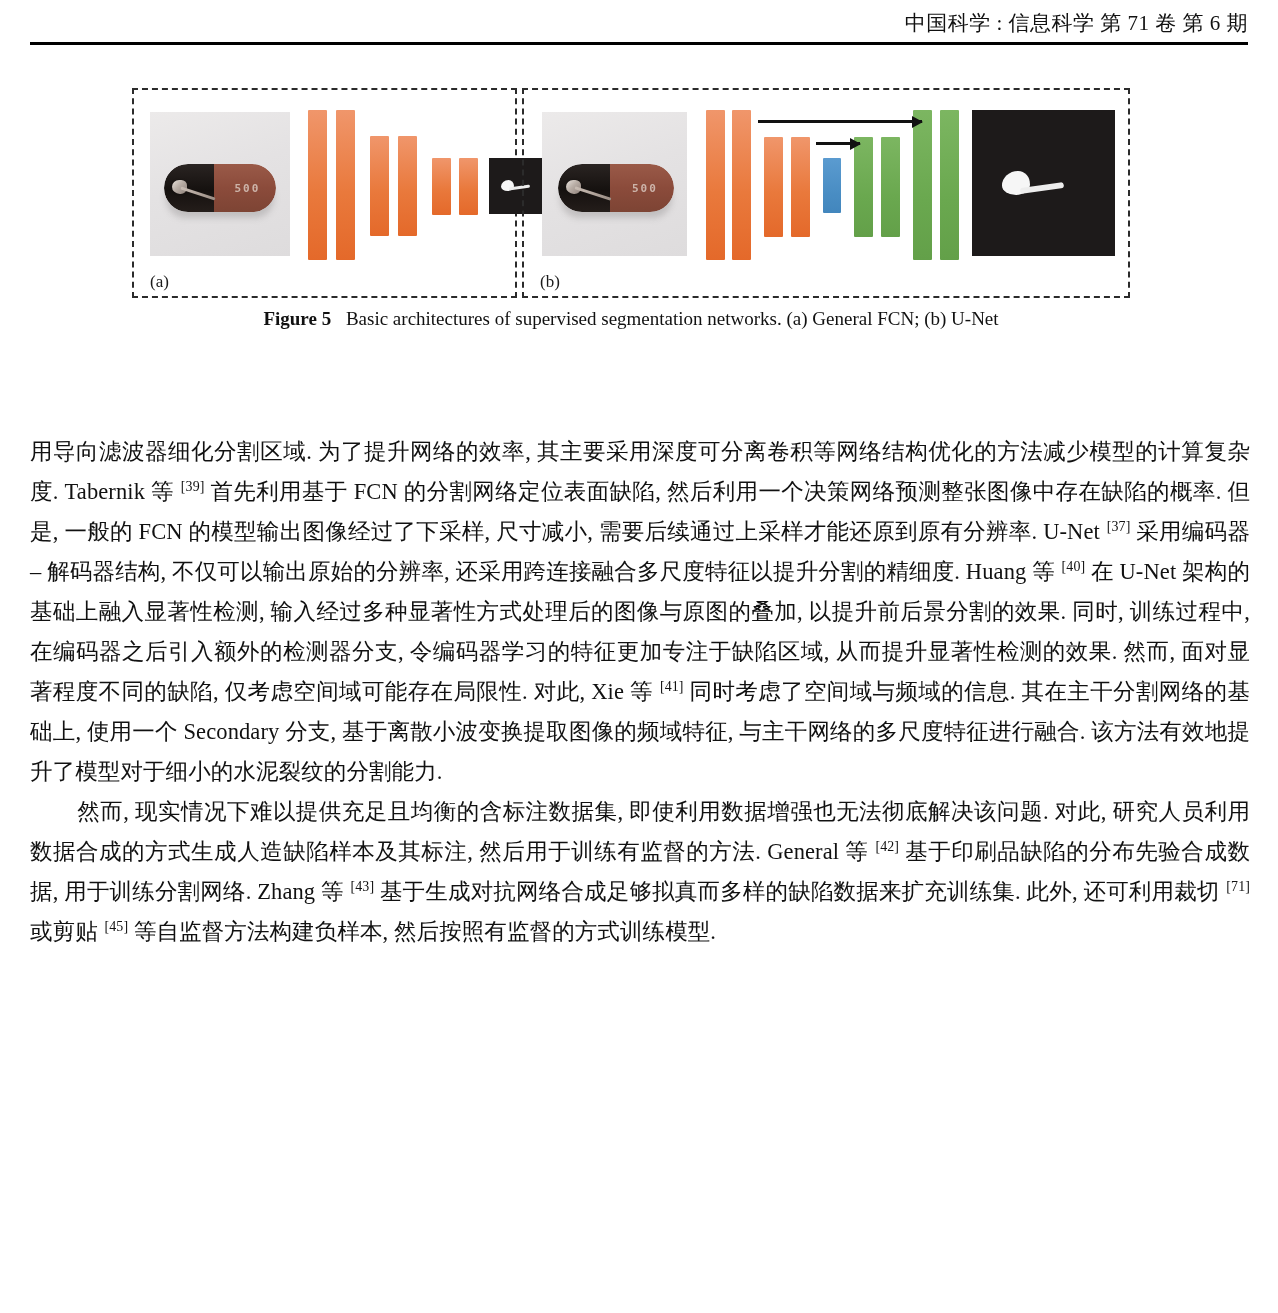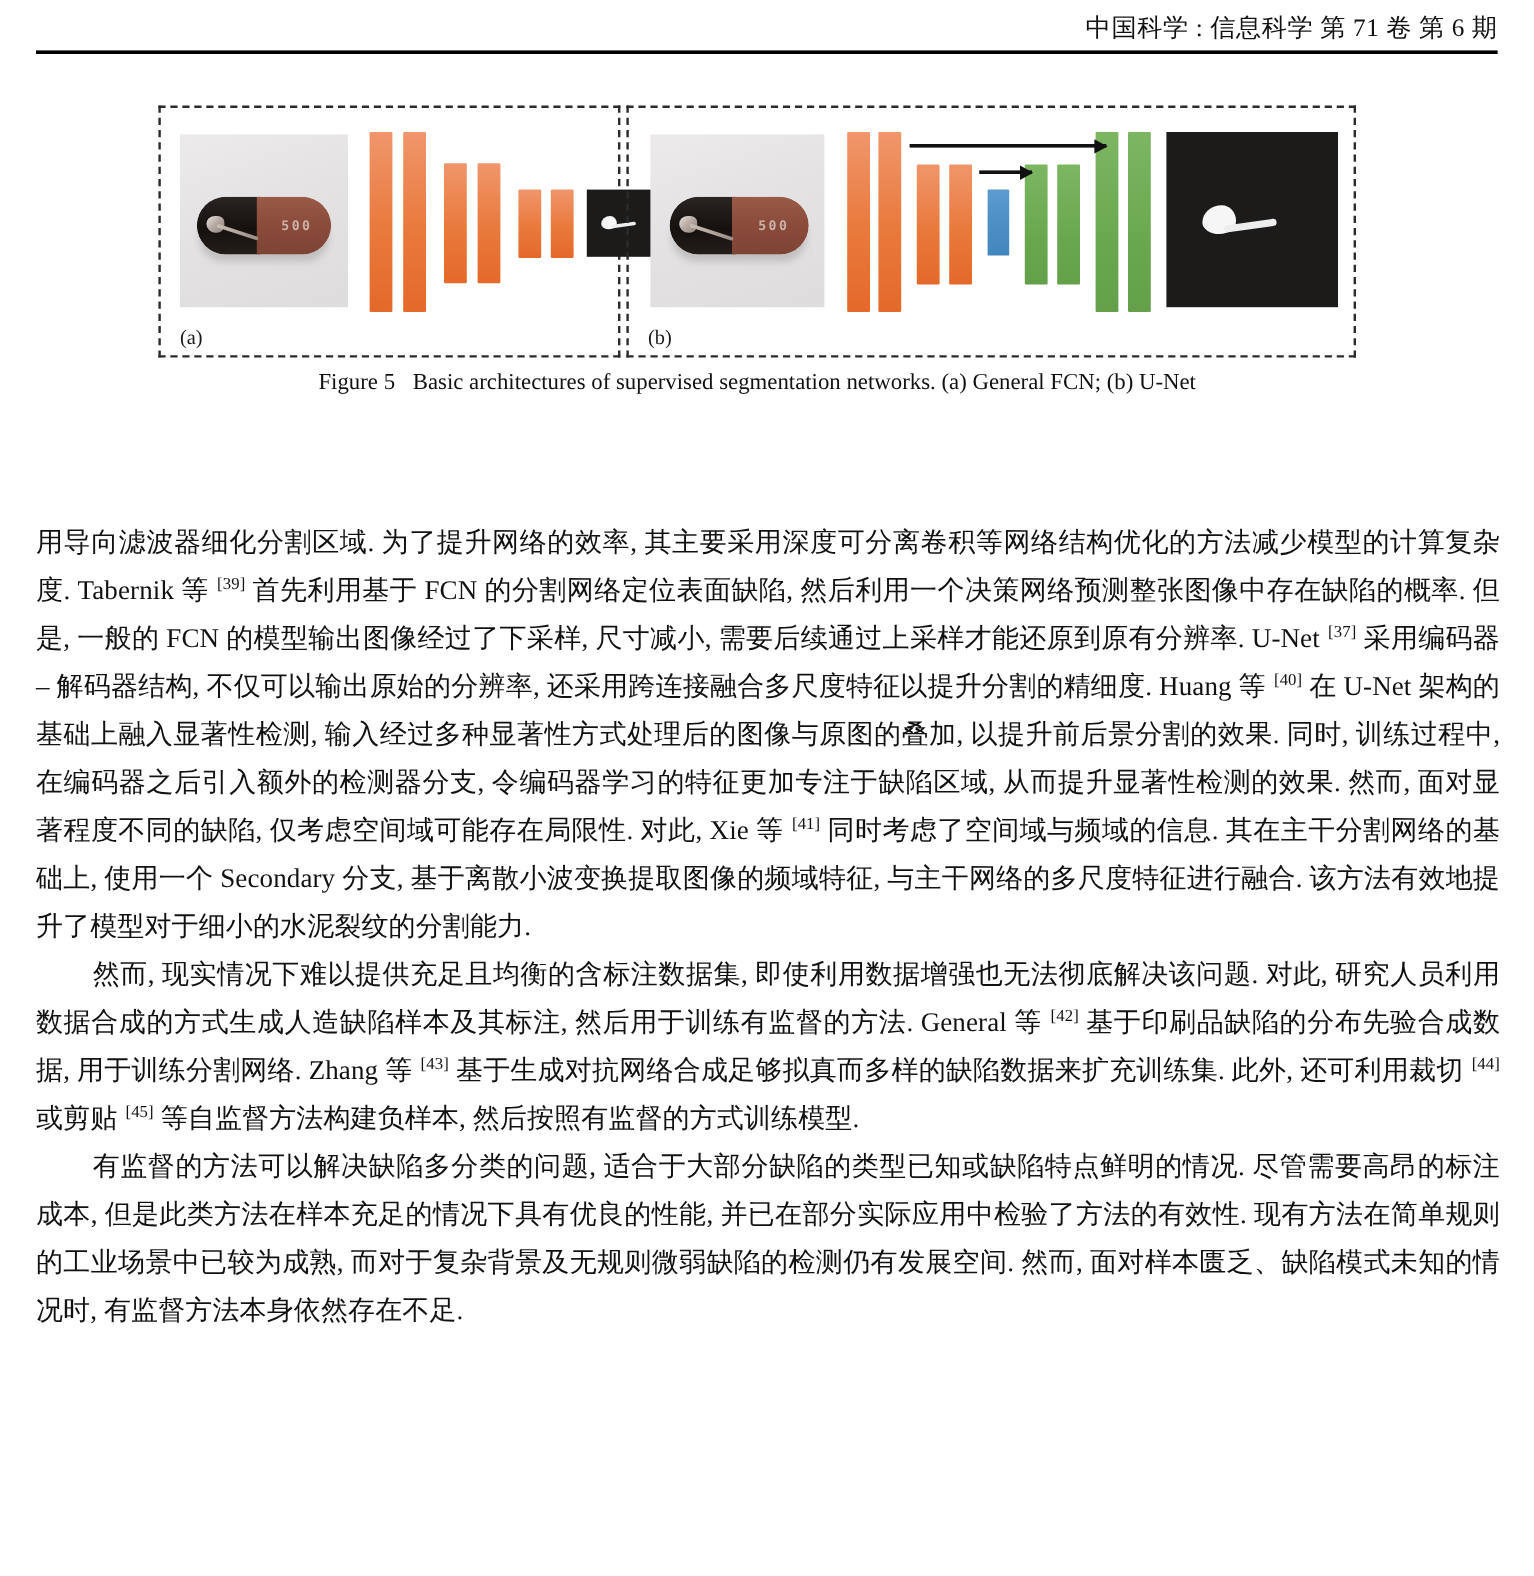--- a/index.html
+++ b/index.html
@@ -184,21 +184,21 @@
     font-family: "Liberation Serif", serif;
   }
   .caption-en {
     margin-top: 8px;
     text-align: center;
     font-size: 19px;
     color: #111;
     line-height: 1.35;
     font-family: "Liberation Serif", serif;
   }
-  .caption-en .cap-lead { font-weight: normal; }
+  .caption-en .cap-lead { font-weight: bold; }
 
   
   .body-text {
     position: absolute;
     top: 432px;
     left: 30px;
     width: 1220px;
   }
   .para {
     font-size: 22.5px;
@@ -305,18 +305,17 @@
   </div>
 </div>
 
 <div class="body-text">
 
   <p class="para">
     <span>用导向滤波器细化分割区域. 为了提升网络的效率, 其主要采用深度可分离卷积等网络结构优化的方法减少模型的计算复杂度. Tabernik 等 </span><sup>[<span>39</span>]</sup><span> 首先利用基于 FCN 的分割网络定位表面缺陷, 然后利用一个决策网络预测整张图像中存在缺陷的概率. 但是, 一般的 FCN 的模型输出图像经过了下采样, 尺寸减小, 需要后续通过上采样才能还原到原有分辨率. U-Net </span><sup>[<span>37</span>]</sup><span> 采用编码器 – 解码器结构, 不仅可以输出原始的分辨率, 还采用跨连接融合多尺度特征以提升分割的精细度. Huang 等 </span><sup>[<span>40</span>]</sup><span> 在 U-Net 架构的基础上融入显著性检测, 输入经过多种显著性方式处理后的图像与原图的叠加, 以提升前后景分割的效果. 同时, 训练过程中, 在编码器之后引入额外的检测器分支, 令编码器学习的特征更加专注于缺陷区域, 从而提升显著性检测的效果. 然而, 面对显著程度不同的缺陷, 仅考虑空间域可能存在局限性. 对此, Xie 等 </span><sup>[<span>41</span>]</sup><span> 同时考虑了空间域与频域的信息. 其在主干分割网络的基础上, 使用一个 Secondary 分支, 基于离散小波变换提取图像的频域特征, 与主干网络的多尺度特征进行融合. 该方法有效地提升了模型对于细小的水泥裂纹的分割能力.</span>
   </p>
 
   <p class="para indent">
-    <span>然而, 现实情况下难以提供充足且均衡的含标注数据集, 即使利用数据增强也无法彻底解决该问题. 对此, 研究人员利用数据合成的方式生成人造缺陷样本及其标注, 然后用于训练有监督的方法. General 等 </span><sup>[<span>42</span>]</sup><span> 基于印刷品缺陷的分布先验合成数据, 用于训练分割网络. Zhang 等 </span><sup>[<span>43</span>]</sup><span> 基于生成对抗网络合成足够拟真而多样的缺陷数据来扩充训练集. 此外, 还可利用裁切 </span><sup>[<span>44</span>]</sup><span> 或剪贴 </span><sup>[<span>45</span>]</sup><span> 等自监督方法构建负样本, 然后按照有监督的方式训练模型.</span>
+    <span>然而, 现实情况下难以提供充足且均衡的含标注数据集, 即使利用数据增强也无法彻底解决该问题. 对此, 研究人员利用数据合成的方式生成人造缺陷样本及其标注, 然后用于训练有监督的方法. General 等 </span><sup>[<span>42</span>]</sup><span> 基于印刷品缺陷的分布先验合成数据, 用于训练分割网络. Zhang 等 </span><sup>[<span>43</span>]</sup><span> 基于生成对抗网络合成足够拟真而多样的缺陷数据来扩充训练集. 此外, 还可利用裁切 </span><sup>[<span>71</span>]</sup><span> 或剪贴 </span><sup>[<span>45</span>]</sup><span> 等自监督方法构建负样本, 然后按照有监督的方式训练模型.</span>
   </p>
 
-  <p class="para indent">有监督的方法可以解决缺陷多分类的问题, 适合于大部分缺陷的类型已知或缺陷特点鲜明的情况. 尽管需要高昂的标注成本, 但是此类方法在样本充足的情况下具有优良的性能, 并已在部分实际应用中检验了方法的有效性. 现有方法在简单规则的工业场景中已较为成熟, 而对于复杂背景及无规则微弱缺陷的检测仍有发展空间. 然而, 面对样本匮乏、缺陷模式未知的情况时, 有监督方法本身依然存在不足.</p>
 
 </div>
 
 </body></html>

